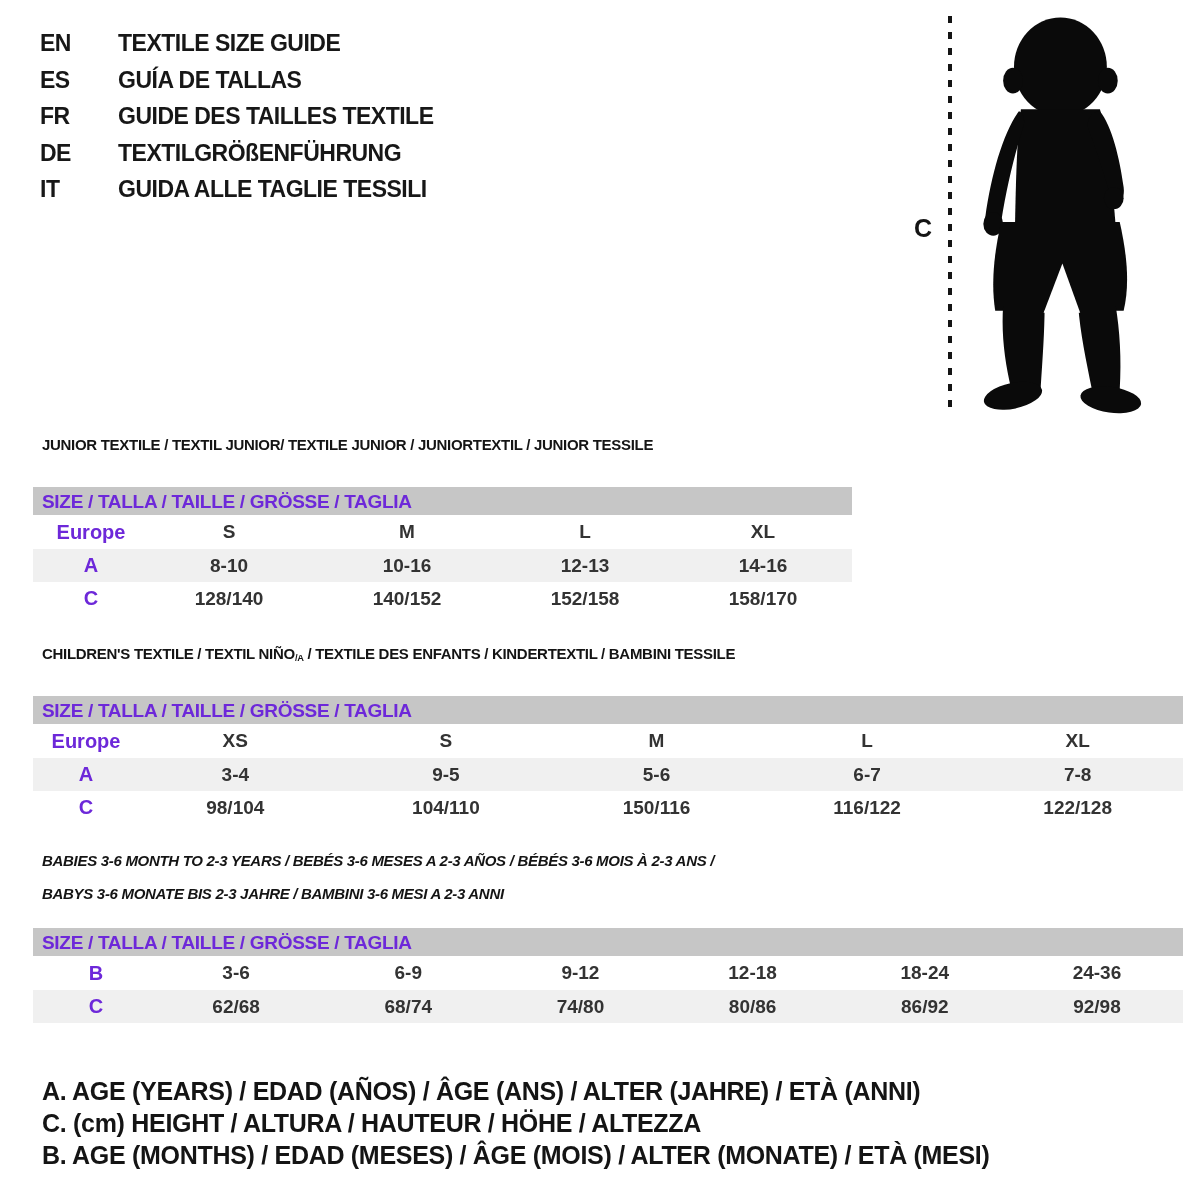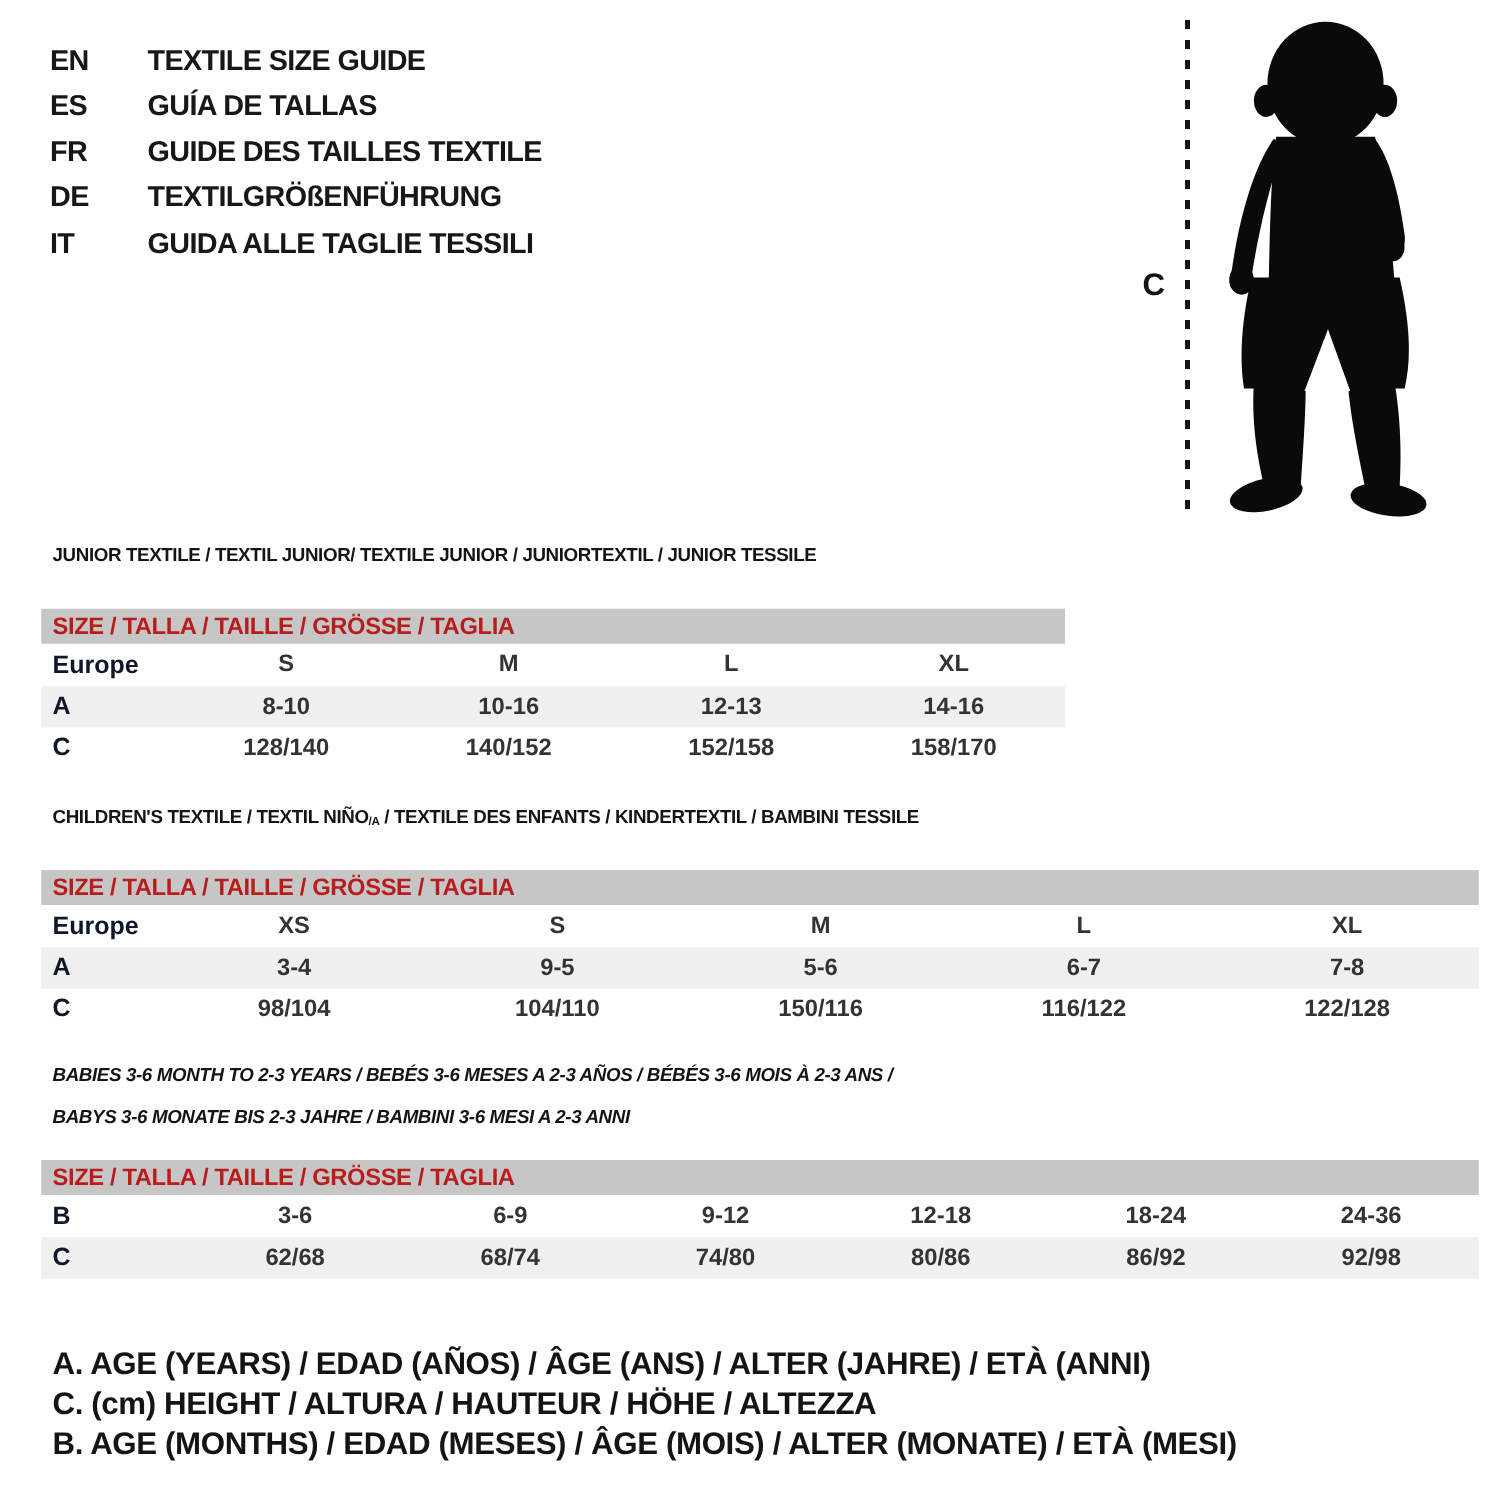--- a/index.html
+++ b/index.html
@@ -5,42 +5,42 @@
   html,body{margin:0;padding:0;}
   body{
     width:1200px;height:1200px;background:#ffffff;
     font-family:"Liberation Sans","DejaVu Sans",sans-serif;
     color:#1b1b1b;position:relative;overflow:hidden;
   }
   .abs{position:absolute;}
 
   
   .lang{left:40px;top:30px;}
-  .lang-row{display:flex;height:36.5px;align-items:center;}
+  .lang-row{display:flex;height:36.5px;align-items:flex-start;}
   .lang-code{width:78px;font-size:23px;font-weight:bold;letter-spacing:-0.5px;color:#171717;}
   .lang-title{font-size:23px;font-weight:bold;letter-spacing:-0.5px;color:#171717;white-space:nowrap;}
 
   
   .dash-line{left:948px;top:16px;width:4px;height:398px;
     background:repeating-linear-gradient(to bottom,#141414 0 7px,transparent 7px 16px);}
   .c-label{left:914px;top:214px;font-size:25px;font-weight:bold;color:#141414;}
   .silhouette{left:930px;top:14px;}
 
   
   .section-title{font-size:15px;font-weight:bold;letter-spacing:-0.3px;color:#141414;white-space:nowrap;}
   .section-title .sub{font-size:0.62em;position:relative;top:0.22em;}
 
   
   .band{background:var(--band_bg,#c6c6c6);height:28px;line-height:29px;padding-left:9px;
-    font-size:19px;font-weight:bold;color:#b91c1c;letter-spacing:-0.3px;}
+    font-size:19px;font-weight:bold;color:#6d28d9;letter-spacing:-0.3px;}
   .trow{display:flex;align-items:center;}
   .trow.h{height:34px;}
   .trow.d{height:33px;}
   .shade{background:var(--row_alt_bg,#f0f0f0);}
-  .tlabel{box-sizing:border-box;padding-left:9px;font-size:20px;font-weight:bold;color:#0f172a;}
+  .tlabel{box-sizing:border-box;padding-left:9px;font-size:20px;font-weight:bold;color:#6d28d9;text-align:center;}
   .tcell{flex:1;text-align:center;font-size:19px;font-weight:bold;color:#333333;}
   .t1{left:33px;top:487px;width:819px;}
   .t1 .tlabel{width:107px;}
   .t2{left:33px;top:696px;width:1150px;}
   .t2 .tlabel{width:97px;}
   .t3{left:33px;top:928px;width:1150px;}
   .t3 .tlabel{width:117px;}
   .title-t1{left:42px;top:436px;}
   .title-t2{left:42px;top:645px;}
   .title-t3{left:42px;top:852px;}

